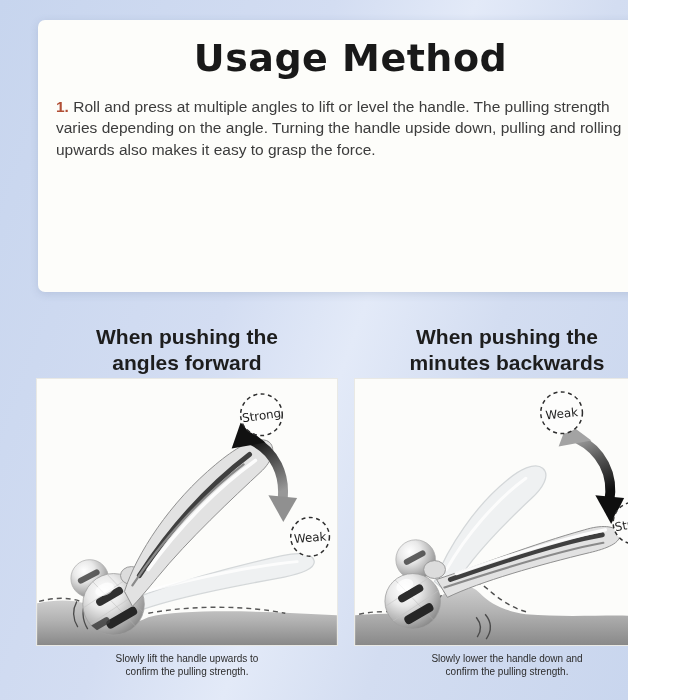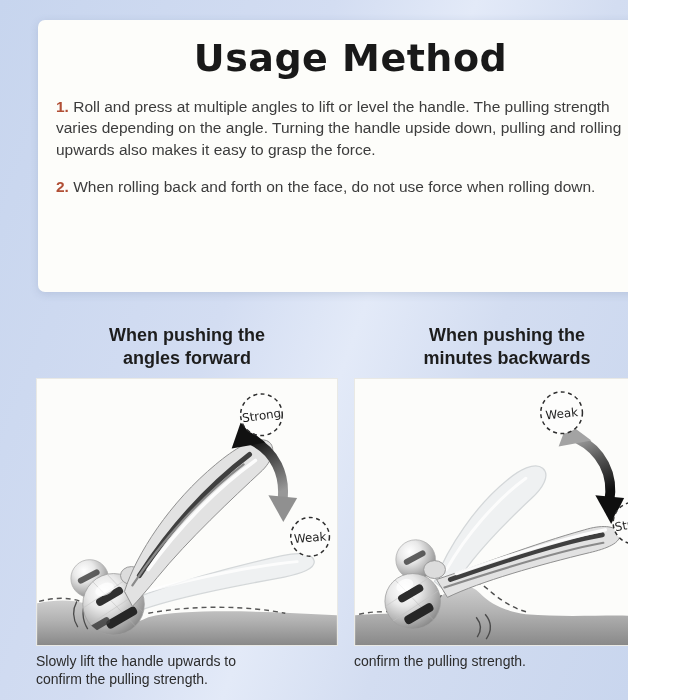--- a/index.html
+++ b/index.html
@@ -18,51 +18,50 @@
     font-family:"DejaVu Sans","Liberation Sans",sans-serif;
     font-size:38px;font-weight:700;color:#191919;letter-spacing:.5px;
   }
   .instr{
     margin:16px 0 13px;padding:0 18px;
     font-size:15.5px;line-height:1.38;color:#3c3c3c;
   }
   .num{color:#b14f35;font-weight:700;}
   .section-title{
     position:absolute;top:324px;text-align:center;
-    font-size:18px;font-weight:700;color:#1d1d1d;line-height:1.25;
+    font-size:21px;font-weight:700;color:#1d1d1d;line-height:1.25;
   }
   .st-left{left:36px;width:302px;}
   .st-right{left:354px;width:306px;}
   .panel{
     position:absolute;top:378px;height:268px;background:#fcfcfa;
     border:1px solid #e9e9e5;box-sizing:border-box;
   }
   .p-left{left:36px;width:302px;}
   .p-right{left:354px;width:306px;}
   .panel svg{display:block;width:100%;height:100%;}
   .caption{
-    position:absolute;top:653px;
-    font-size:14px;line-height:1.28;color:#2c2c2c;
+    position:absolute;top:653px;text-align:center;
+    font-size:10px;line-height:1.28;color:#2c2c2c;
   }
   .c-left{left:36px;width:302px;}
   .c-right{left:354px;width:306px;}
   .badge-text{
     font-family:"DejaVu Sans","Liberation Sans",sans-serif;
     font-size:12px;fill:#1e1e1e;
   }
 </style>
 </head>
 <body>
 
 <div class="canvas">
 
   <section class="card">
     <h1 class="title">Usage Method</h1>
     <p class="instr"><strong class="num">1.</strong><span> Roll and press at multiple angles to lift or level the handle. The pulling strength varies depending on the angle. Turning the handle upside down, pulling and rolling upwards also makes it easy to grasp the force.</span></p>
-    <p class="instr"><strong class="num">2.</strong><span> When rolling back and forth on the face, do not use force when rolling down.</span></p>
   </section>
 
   <div class="section-title st-left">
     <span style="display:block">When pushing the</span>
     <span style="display:block">angles forward</span>
   </div>
   <div class="section-title st-right">
     <span style="display:block">When pushing the</span>
     <span style="display:block">minutes backwards</span>
   </div>
@@ -209,16 +208,17 @@
         <text class="badge-text" x="281" y="150" text-anchor="middle" transform="rotate(-10 281 145)">Strong</text>
       </g>
     </svg>
   </div>
 
   <div class="caption c-left">
     <span style="display:block">Slowly lift the handle upwards to</span>
     <span style="display:block">confirm the pulling strength.</span>
   </div>
   <div class="caption c-right">
+    <span style="display:block">Slowly lower the handle down and</span>
     <span style="display:block">confirm the pulling strength.</span>
   </div>
 
 </div>
 
 </body></html>

